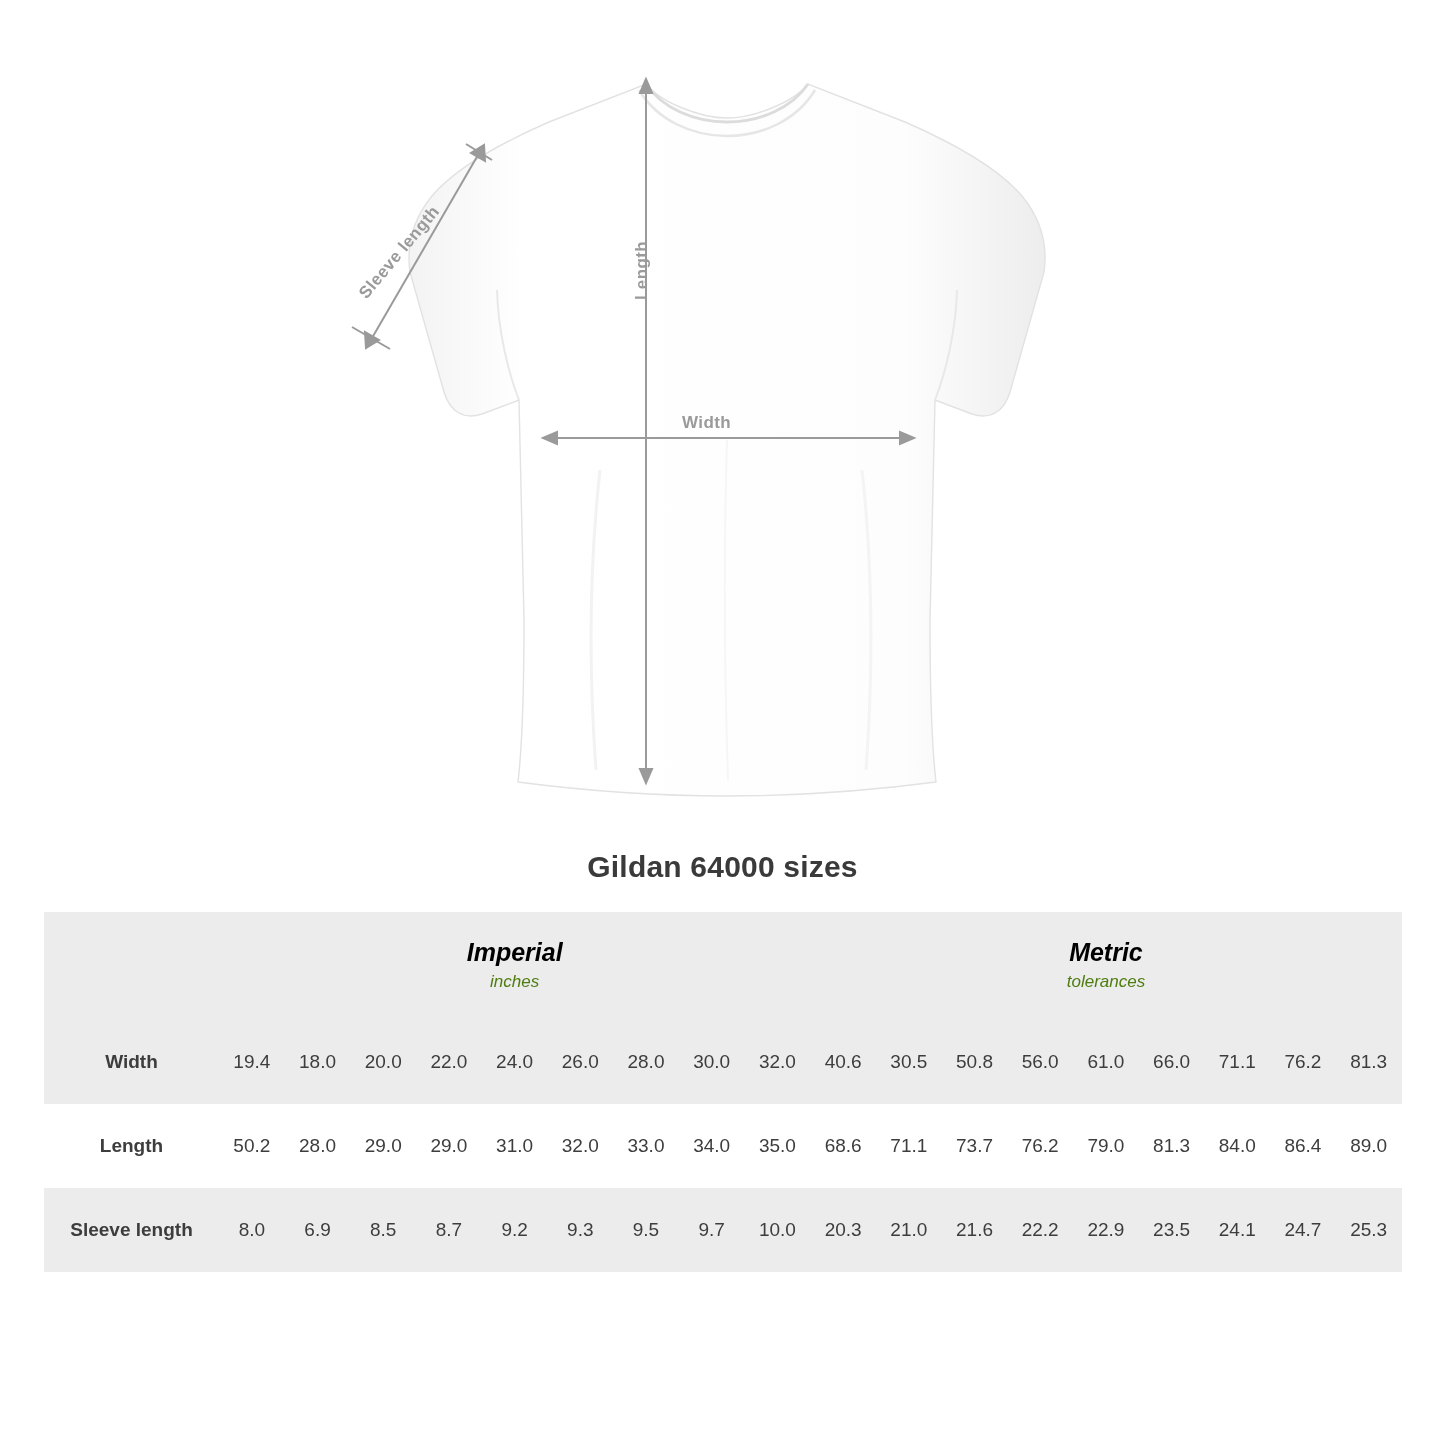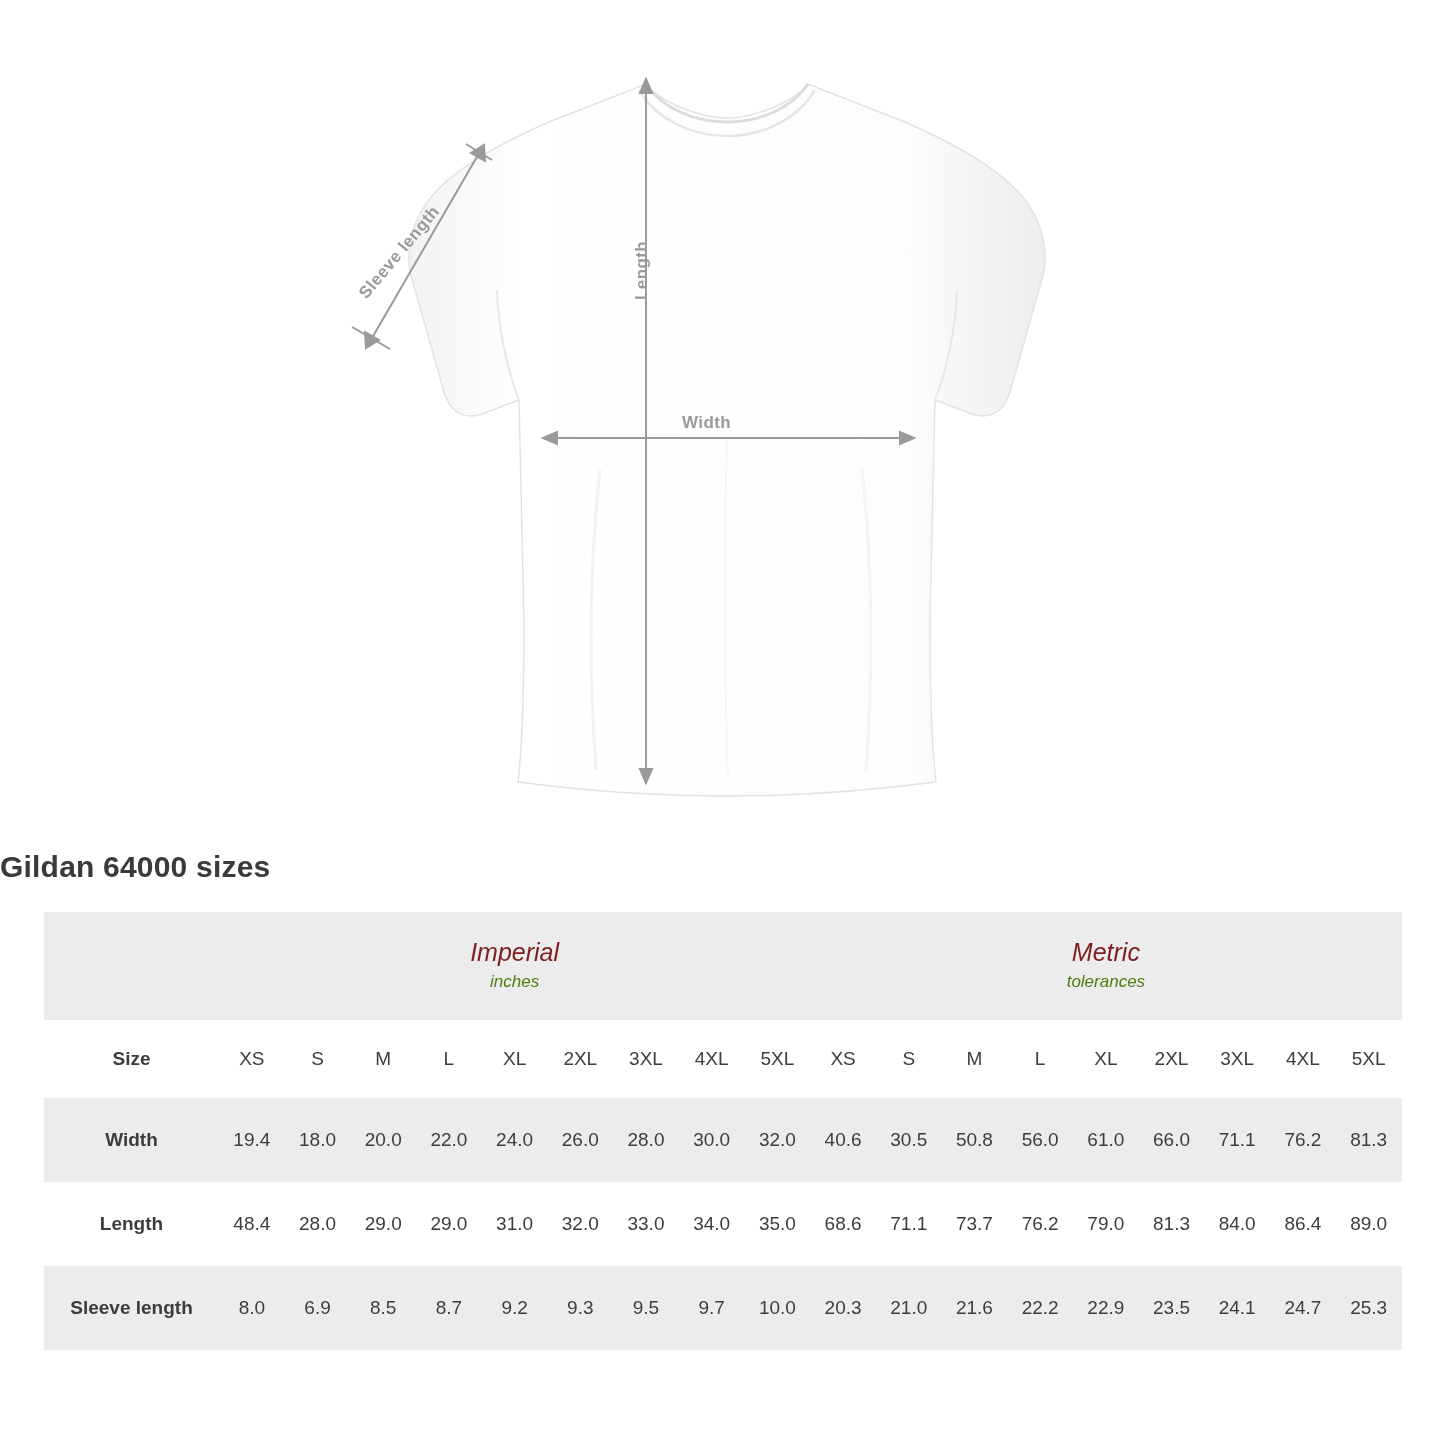--- a/index.html
+++ b/index.html
@@ -46,21 +46,21 @@
   }
   .dim-label.sleeve-label {
     left: 355px;
     top: 290px;
     transform: rotate(-50deg);
     transform-origin: left top;
   }
 
   
   .title-block {
-    text-align: left;
+    text-align: center;
     margin-top: 30px;
   }
   .chart-title {
     font-size: 30px;
     font-weight: bold;
     color: #3a3a3a;
     margin: 0 0 0 0;
     letter-spacing: 0.2px;
   }
   .chart-note {
@@ -89,22 +89,22 @@
     padding: 0;
   }
   .unit-row td {
     height: 108px;
     vertical-align: middle;
     background: #ececec;
   }
   .unit-name {
     font-size: 25px;
     font-style: italic;
-    font-weight: normal;
-    color: #7f1d1d;
+    font-weight: bold;
+    color: #000000;
     line-height: 1.25;
   }
   .unit-sub {
     font-size: 17px;
     font-style: italic;
     color: #4d7c0f;
     line-height: 1.6;
   }
   .header-row td {
     height: 78px;
@@ -234,41 +234,20 @@
         <td colspan="9">
           <div class="unit-name">Imperial</div>
           <div class="unit-sub">inches</div>
         </td>
         <td colspan="9">
           <div class="unit-name">Metric</div>
           <div class="unit-sub">tolerances</div>
         </td>
       </tr>
 
-      <tr class="header-row">
-        <td class="rowhead">Size</td>
-        <td>XS</td>
-        <td>S</td>
-        <td>M</td>
-        <td>L</td>
-        <td>XL</td>
-        <td>2XL</td>
-        <td>3XL</td>
-        <td>4XL</td>
-        <td>5XL</td>
-        <td>XS</td>
-        <td>S</td>
-        <td>M</td>
-        <td>L</td>
-        <td>XL</td>
-        <td>2XL</td>
-        <td>3XL</td>
-        <td>4XL</td>
-        <td>5XL</td>
-      </tr>
 
       <tr class="data-row row-shaded">
         <td class="rowhead">Width</td>
         <td>19.4</td>
         <td>18.0</td>
         <td>20.0</td>
         <td>22.0</td>
         <td>24.0</td>
         <td>26.0</td>
         <td>28.0</td>
@@ -280,21 +259,21 @@
         <td>56.0</td>
         <td>61.0</td>
         <td>66.0</td>
         <td>71.1</td>
         <td>76.2</td>
         <td>81.3</td>
       </tr>
 
       <tr class="data-row row-plain">
         <td class="rowhead">Length</td>
-        <td>48.4</td>
+        <td>50.2</td>
         <td>28.0</td>
         <td>29.0</td>
         <td>29.0</td>
         <td>31.0</td>
         <td>32.0</td>
         <td>33.0</td>
         <td>34.0</td>
         <td>35.0</td>
         <td>68.6</td>
         <td>71.1</td>

